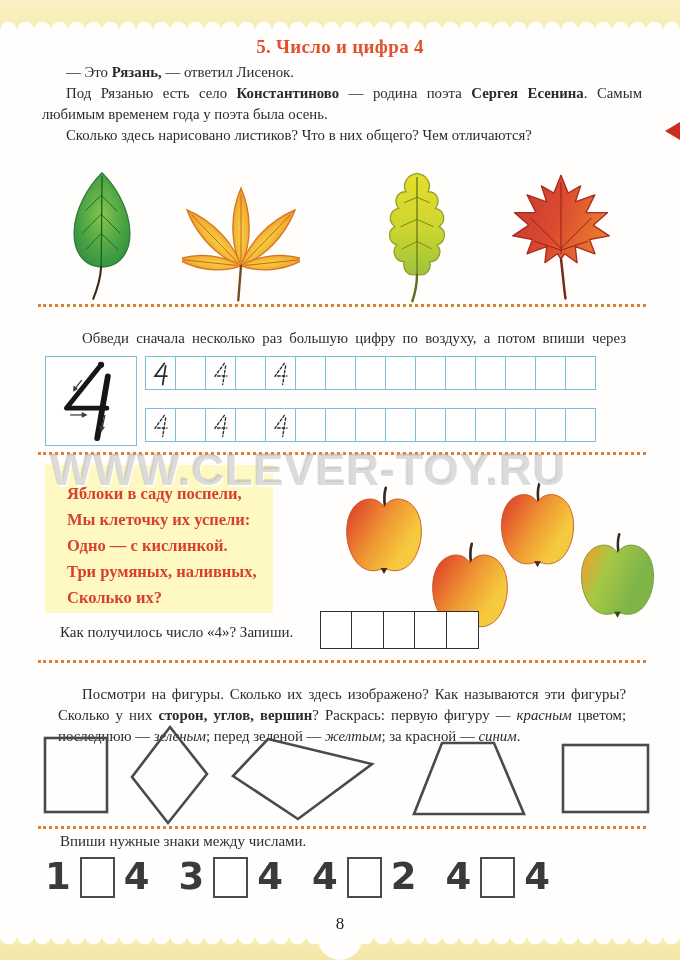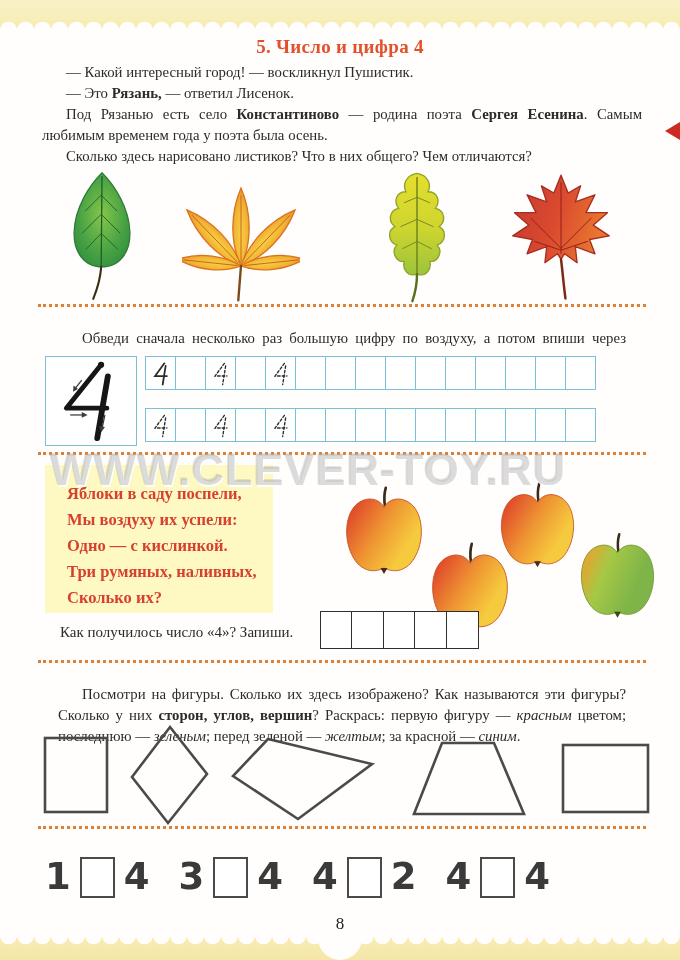--- a/index.html
+++ b/index.html
@@ -100,21 +100,20 @@
 </head>
 <body>
 
 <div id="page">
 
   <div class="band-top"></div>
 
   <div class="title">5. Число и цифра 4</div>
 
   <div class="intro">
-    <p><span>— Какой интересный город! — воскликнул Пушистик.</span></p>
     <p><span>— Это </span><span class="bi">Рязань,</span><span> — ответил Лисенок.</span></p>
     <p><span>Под Рязанью есть село </span><span class="bi">Константиново</span><span> — родина поэта </span><span class="bi">Сергея Есенина</span><span>. Самым любимым временем года у поэта была осень.</span></p>
     <p><span>Сколько здесь нарисовано листиков? Что в них общего? Чем отличаются?</span></p>
   </div>
 
   <div class="edge-marker"></div>
 
   <svg class="leaf" style="left:62px; top:168px;" width="80" height="134" viewBox="0 0 100 168">
     <defs>
         <radialGradient id="gBirch" cx="50%" cy="45%" r="65%">
@@ -266,21 +265,21 @@
       <div class="tcell"></div>
     </div>
 
   <div class="divider" style="top:452px;"></div>
 
   <div class="watermark">WWW.CLEVER-TOY.RU</div>
 
   <div class="poem-box">
     <div class="inner">
       <p class="poem-line">Яблоки в саду поспели,</p>
-      <p class="poem-line">Мы воздуху их успели:</p>
+      <p class="poem-line">Мы клеточку их успели:</p>
       <p class="poem-line">Одно — с кислинкой.</p>
       <p class="poem-line">Три румяных, наливных,</p>
       <p class="poem-line">Сколько их?</p>
     </div>
   </div>
 
   <svg class="apple" style="left:340px; top:482px;" width="88" height="98" viewBox="0 0 100 110">
     <defs>
         <linearGradient id="gApR" x1="0" y1=".2" x2="1" y2=".8">
       <stop offset="0%" stop-color="#e0452b"></stop>
@@ -335,20 +334,21 @@
   <svg class="shapes-svg" width="680" height="112" viewBox="0 0 680 112">
     <rect class="outline" x="45" y="20" width="62" height="74"></rect>
     <polygon class="outline" points="170,9 207,56 168,105 132,59"></polygon>
     <polygon class="outline" points="268,21 372,46 298,101 233,58"></polygon>
     <polygon class="outline" points="442,25 494,25 524,96 414,96"></polygon>
     <rect class="outline" x="563" y="27" width="85" height="67"></rect>
   </svg>
 
   <div class="divider" style="top:826px;"></div>
 
+  <div class="cmp-label">Впиши нужные знаки между числами.</div>
   <div class="cmp-row">
     <div class="cmp">
       <span class="num">1</span>
       <span class="cmp-box"></span>
       <span class="num">4</span>
     </div>
     <div class="cmp">
       <span class="num">3</span>
       <span class="cmp-box"></span>
       <span class="num">4</span>

